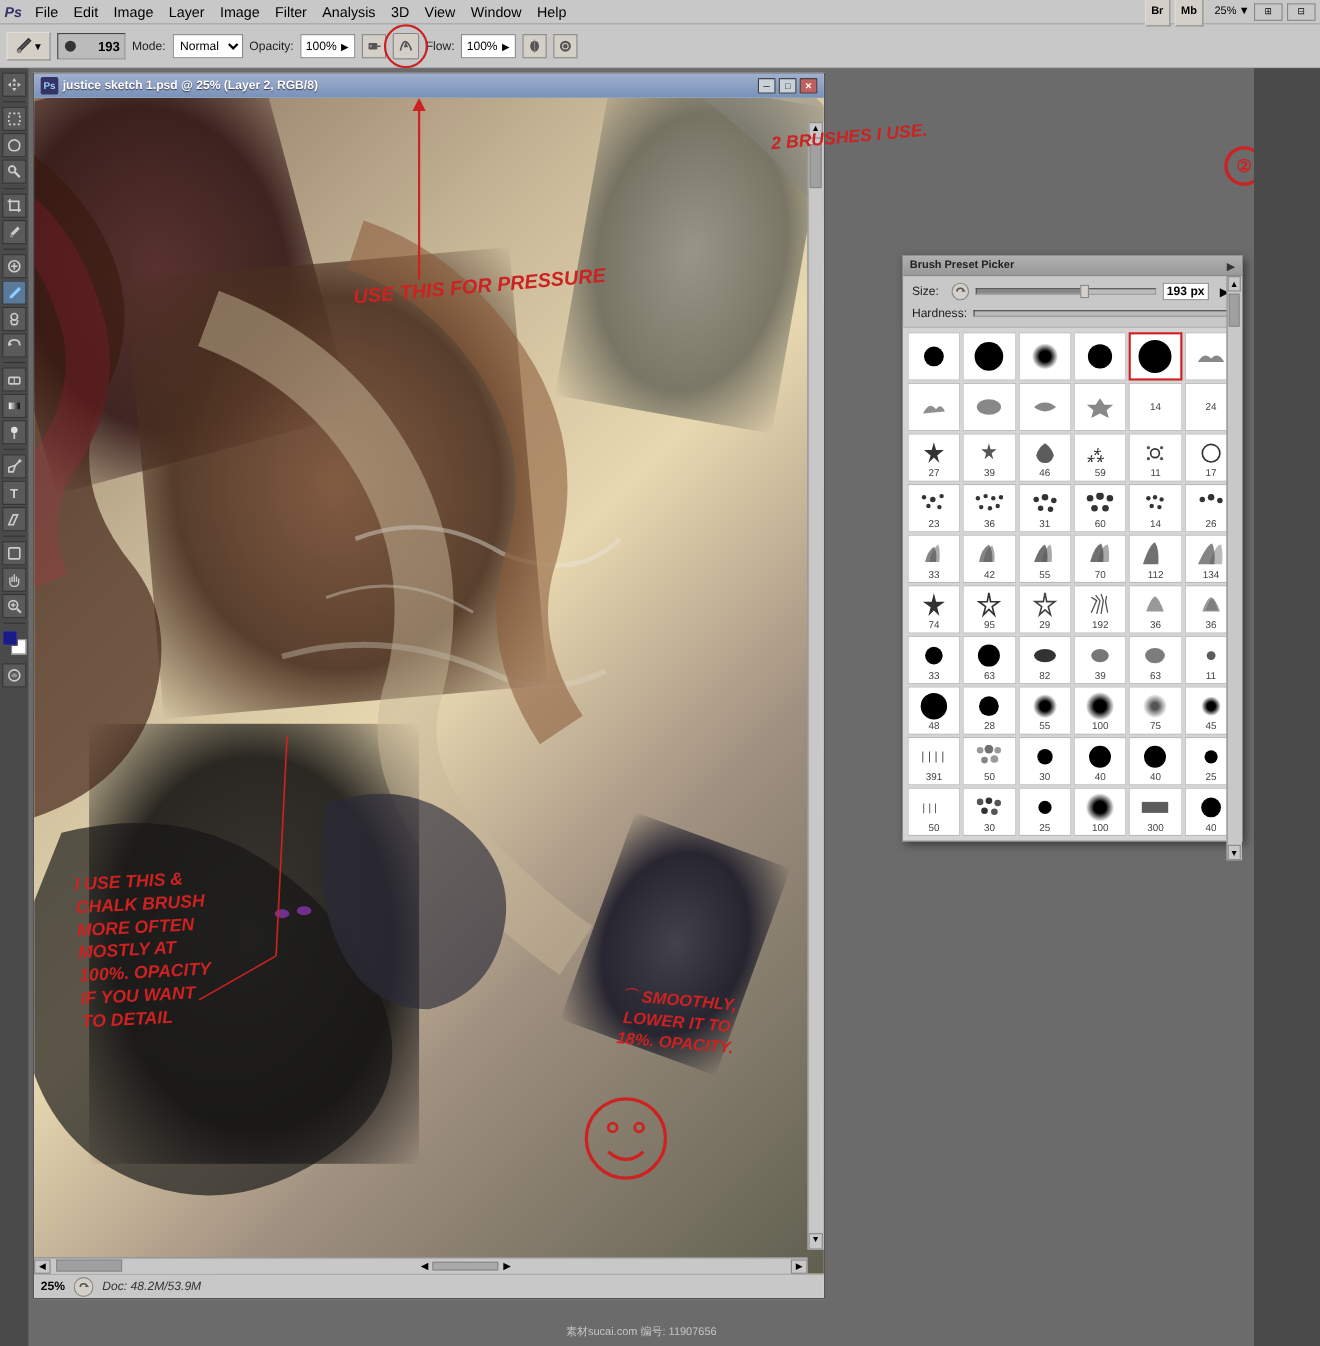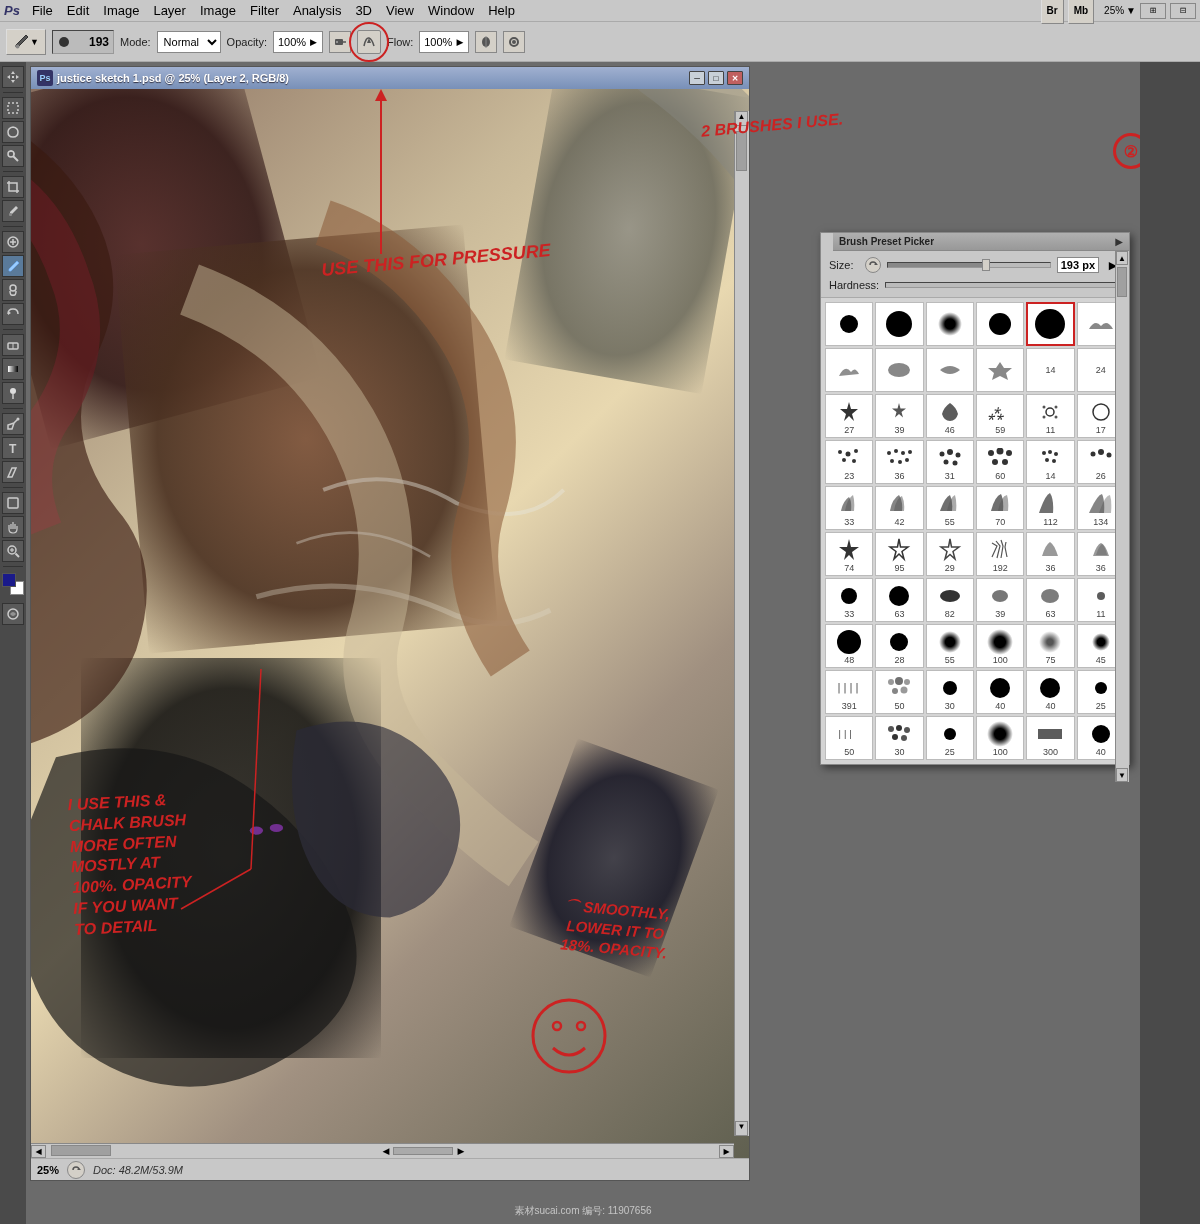--- a/index.html
+++ b/index.html
@@ -409,21 +409,20 @@
 
     
     .brush-panel-header {
       height: 18px;
       background: linear-gradient(to bottom, #b0b0b0, #989898);
       display: flex;
       align-items: center;
       padding: 0 6px;
       justify-content: space-between;
       border-bottom: 1px solid #888;
-      margin-left: 12px;
     }
     .panel-header-title { font-size: 10px; font-weight: bold; color: #222; }
     .panel-expand-btn {
       font-size: 10px;
       cursor: pointer;
       color: #333;
     }
 
     
     #right-panel {

